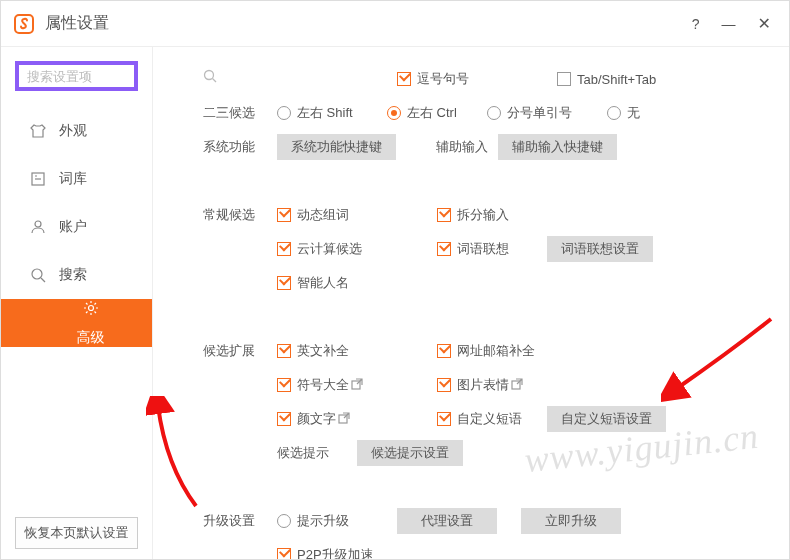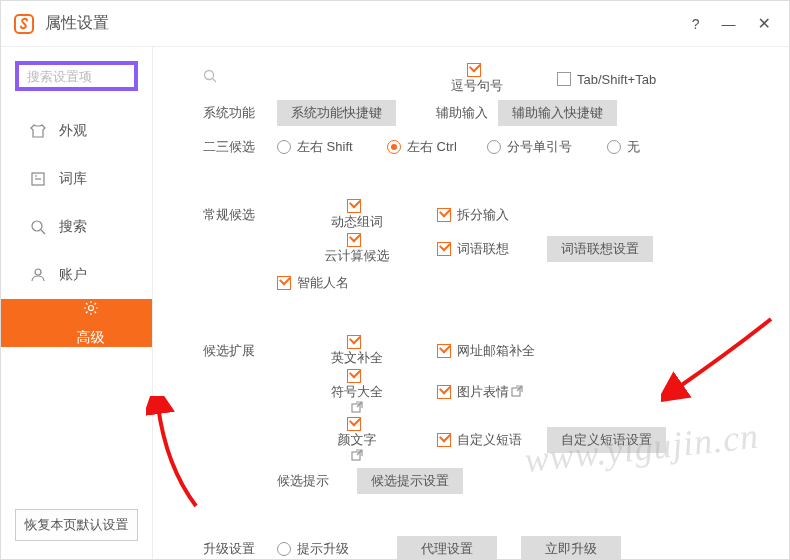--- a/index.html
+++ b/index.html
@@ -85,21 +85,21 @@
   .nav-item.active {
     background:#f76b1c;
     color:#fff;
     flex-direction:column;
   }
   .nav-item .icon { width: 18px; height:18px; display:flex; align-items:center; justify-content:center; }
   .nav-item span.label { font-size:14px; }
   
   .reset-btn {
     position:absolute;
-    bottom: 18px;
+    bottom: 10px;
     left: 14px; right: 14px;
     height: 32px;
     border:1px solid #ccc;
     background:#fdfdfd;
     font-size:13px;
     color:#555;
     text-align:center;
     line-height:30px;
     cursor:pointer;
   }
@@ -181,21 +181,21 @@
     height:26px;
     padding: 0 14px;
     background:#dcdcdc;
     color:#555;
     border:none;
     font-size:13px;
     cursor:pointer;
   }
   
   
-  .col1 { width: 160px; flex-direction: column; }
+  .col1 { width: 160px; }
   
   .tail-icon {
     display:inline-block;
     width: 14px; height:14px;
     margin-left:2px;
     vertical-align:middle;
   }
   
   
   .watermark {
@@ -260,34 +260,34 @@
               <rect x="2" y="2" width="12" height="12"></rect>
               <line x1="5" y1="5" x2="7" y2="5"></line>
               <line x1="5" y1="8" x2="11" y2="8"></line>
             </svg>
           </span>
         <span class="label">词库</span>
       </div>
       <div class="nav-item">
         <span class="icon">
             <svg width="16" height="16" viewBox="0 0 16 16" fill="none" stroke="#888" stroke-width="1.2">
-              <circle cx="7" cy="7" r="5"></circle>
-              <line x1="11" y1="11" x2="15" y2="15"></line>
-            </svg>
-          </span>
-        <span class="label">搜索</span>
+              <circle cx="8" cy="5" r="3"></circle>
+              <path d="M2 14 C2 10 6 9 8 9 C10 9 14 10 14 14"></path>
+            </svg>
+          </span>
+        <span class="label">账户</span>
       </div>
       <div class="nav-item">
         <span class="icon">
             <svg width="16" height="16" viewBox="0 0 16 16" fill="none" stroke="#888" stroke-width="1.2">
-              <circle cx="8" cy="5" r="3"></circle>
-              <path d="M2 14 C2 10 6 9 8 9 C10 9 14 10 14 14"></path>
-            </svg>
-          </span>
-        <span class="label">账户</span>
+              <circle cx="7" cy="7" r="5"></circle>
+              <line x1="11" y1="11" x2="15" y2="15"></line>
+            </svg>
+          </span>
+        <span class="label">搜索</span>
       </div>
       <div class="nav-item active">
         <span class="icon">
             <svg width="16" height="16" viewBox="0 0 16 16" fill="none" stroke="#fff" stroke-width="1.2">
               <circle cx="8" cy="8" r="2.5"></circle>
               <path d="M8 1 L8 3 M8 13 L8 15 M1 8 L3 8 M13 8 L15 8 M3 3 L4.5 4.5 M11.5 11.5 L13 13 M3 13 L4.5 11.5 M11.5 4.5 L13 3"></path>
             </svg>
           </span>
         <span class="label">高级</span>
       </div>
@@ -304,45 +304,45 @@
         <span class="box"></span>
           <span>逗号句号</span>
       </div>
       <div class="cb unchecked">
         <span class="box"></span>
           <span>Tab/Shift+Tab</span>
       </div>
     </div>
 
     <div class="row">
+      <div class="group-label">二三候选</div>
+      <div class="rd" style="width:110px;">
+          <span class="dot"></span>
+          <span>左右 Shift</span>
+        </div>
+      <div class="rd selected" style="width:100px;">
+          <span class="dot"></span>
+          <span>左右 Ctrl</span>
+        </div>
+      <div class="rd" style="width:120px;">
+          <span class="dot"></span>
+          <span>分号单引号</span>
+        </div>
+      <div class="rd">
+          <span class="dot"></span>
+          <span>无</span>
+        </div>
+    </div>
+
+    <div class="row">
       <div class="group-label">系统功能</div>
       <button class="btn-gray">系统功能快捷键</button>
       <div style="width:40px;"></div>
       <span style="margin-right:10px;">辅助输入</span>
       <button class="btn-gray">辅助输入快捷键</button>
-    </div>
-
-    <div class="row">
-      <div class="group-label">二三候选</div>
-      <div class="rd" style="width:110px;">
-          <span class="dot"></span>
-          <span>左右 Shift</span>
-        </div>
-      <div class="rd selected" style="width:100px;">
-          <span class="dot"></span>
-          <span>左右 Ctrl</span>
-        </div>
-      <div class="rd" style="width:120px;">
-          <span class="dot"></span>
-          <span>分号单引号</span>
-        </div>
-      <div class="rd">
-          <span class="dot"></span>
-          <span>无</span>
-        </div>
     </div>
 
     <div class="spacer"></div>
 
     <div class="row">
       <div class="group-label">常规候选</div>
       <div class="cb checked col1">
           <span class="box"></span>
           <span>动态组词</span>
         </div>

